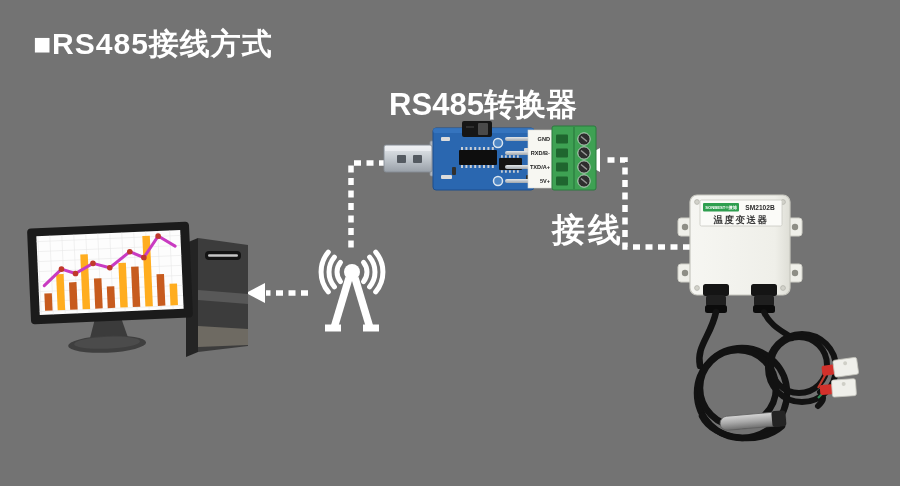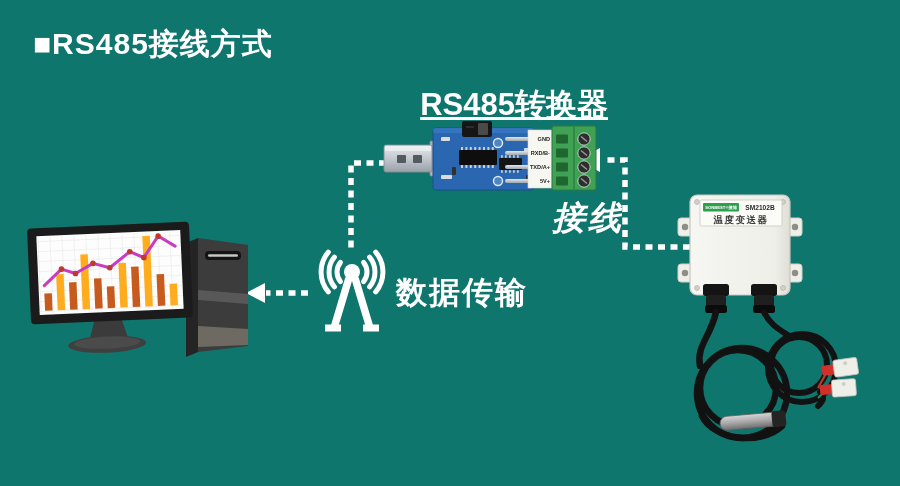--- a/index.html
+++ b/index.html
@@ -1,25 +1,25 @@
 <!DOCTYPE html>
 <html><head>
 <meta charset="utf-8">
 <style>
   html,body{margin:0;padding:0;}
   body{width:900px;height:486px;overflow:hidden;font-family:"Liberation Sans","DejaVu Sans",sans-serif;}
-  .canvas{position:absolute;width:900px;height:486px;background:#0f766e;}
+  .canvas{position:absolute;width:900px;height:486px;background:#737373;}
   .overlay{position:absolute;left:0;top:0;width:900px;height:486px;pointer-events:none;}
   .dash{fill:none;stroke:#FFFFFF;stroke-width:5.5;stroke-dasharray:7 5.5;}
   .arrow{fill:#FFFFFF;}
   .label{position:absolute;color:#FFFFFF;font-weight:bold;white-space:nowrap;}
   .title{position:absolute;left:33px;top:24px;font-size:30px;color:#FFFFFF;font-weight:bold;letter-spacing:1px;}
-  .converter-label{left:358px;top:84px;width:250px;text-align:right;font-size:31px;text-decoration:underline;}
+  .converter-label{left:358px;top:84px;width:250px;text-align:center;font-size:31px;}
   .transmission-label{left:396px;top:272px;font-size:31px;letter-spacing:2px;}
-  .wiring-label{left:543px;top:196px;width:90px;text-align:center;font-size:33px;letter-spacing:3px;font-style:italic;}
+  .wiring-label{left:543px;top:208px;width:90px;text-align:center;font-size:33px;letter-spacing:3px;}
   .computer-label{left:70px;top:350px;width:140px;text-align:center;font-size:30px;letter-spacing:2px;}
   svg.piece{position:absolute;overflow:visible;}
 </style>
 </head>
 <body>
 
 <div class="canvas">
 
   <div class="title">■RS485接线方式</div>
 
@@ -122,21 +122,20 @@
     </g>
     <g>
       <circle cx="56" cy="34" r="8" fill="#FFFFFF"></circle>
       <line x1="53" y1="40" x2="38" y2="90" stroke="#FFFFFF" stroke-width="7.5"></line>
       <line x1="59" y1="40" x2="74" y2="90" stroke="#FFFFFF" stroke-width="7.5"></line>
       <line x1="29" y1="90" x2="45" y2="90" stroke="#FFFFFF" stroke-width="7"></line>
       <line x1="67" y1="90" x2="83" y2="90" stroke="#FFFFFF" stroke-width="7"></line>
     </g>
   </svg>
 
-  <div class="label transmission-label">数据传输</div>
   <div class="label wiring-label">接线</div>
 
   <svg class="piece" style="left:672px;top:188px;width:215px;height:300px" viewBox="0 0 215 300">
     <defs>
       <linearGradient id="probeGrad" x1="0" y1="0" x2="0" y2="1">
         <stop offset="0" stop-color="#D6D6D6"></stop>
           <stop offset="0.5" stop-color="#A8A8A8"></stop>
           <stop offset="1" stop-color="#6E6E6E"></stop>
       </linearGradient>
       <linearGradient id="boxGrad" x1="0" y1="0" x2="1" y2="0">

